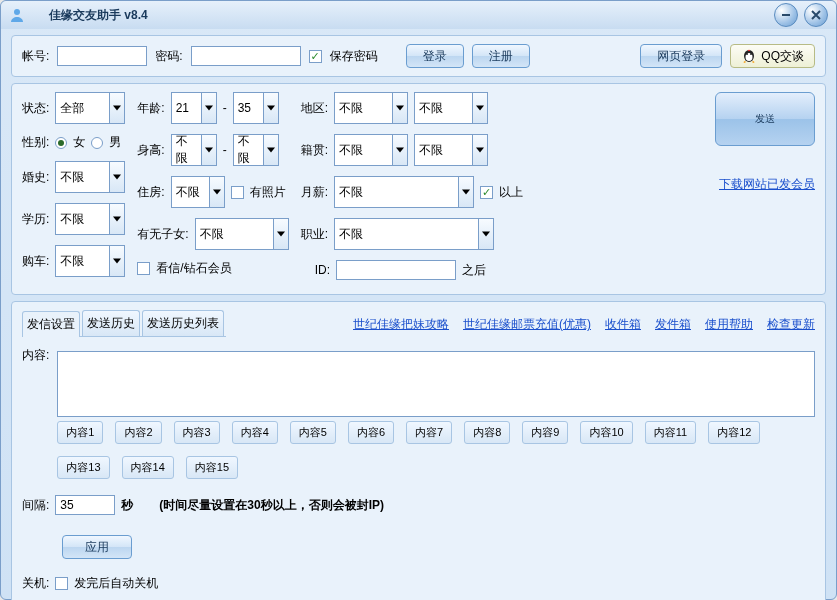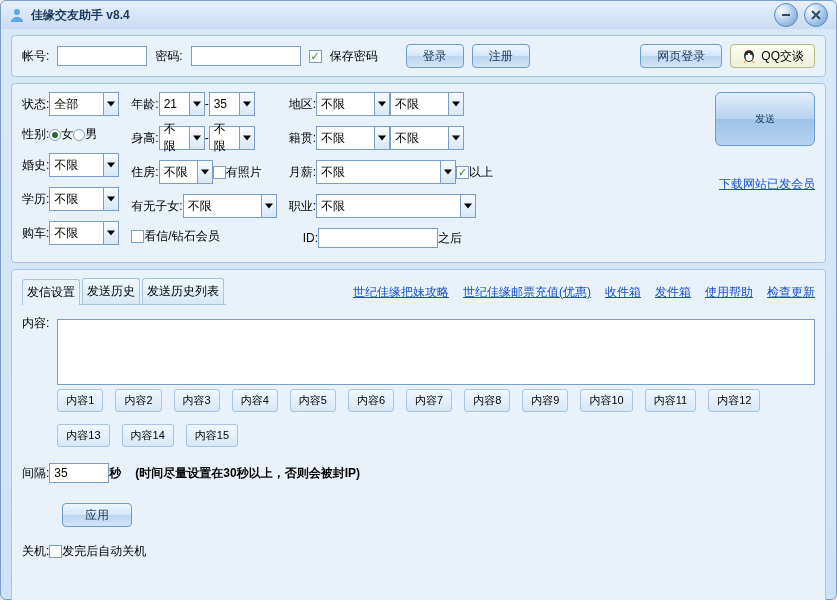--- a/index.html
+++ b/index.html
@@ -1,28 +1,28 @@
 <!DOCTYPE html>
 <html><head>
 <meta charset="utf-8">
 <style>
 * { box-sizing: border-box; margin: 0; padding: 0; font-family: "Microsoft YaHei", SimSun, Arial, sans-serif; font-size: 12px; }
 body { background: #e8e8e8; }
 .window { width: 837px; height: 600px; background: linear-gradient(to bottom, #d9e8f7 0%, #cfe2f5 100%); border: 1px solid #7a9ec9; border-radius: 6px; position: relative; }
-.titlebar { height: 28px; background: linear-gradient(to bottom, #e6f0fb 0%, #c8dcf1 100%); border-radius: 6px 6px 0 0; display: flex; align-items: center; padding: 0 8px; }
+.titlebar { height: 28px; background: linear-gradient(to bottom, #e6f0fb 0%, #c8dcf1 100%); border-radius: 6px 6px 0 0; display: flex; align-items: center; padding: 0 8px; gap: 18px; }
 .titlebar .icon { width: 16px; height: 16px; margin-right: 6px; }
 .titlebar .title { color: #1a3a5c; font-weight: bold; }
 .winbtns { margin-left: auto; display: flex; gap: 6px; }
 .winbtn { width: 24px; height: 24px; border-radius: 50%; background: radial-gradient(circle at 30% 30%, #fff, #9dc1e6 60%, #6a9dd0); border: 1px solid #5a8cc0; display: flex; align-items: center; justify-content: center; color: #2a4a6a; font-weight: bold; cursor: pointer; }
 .winbtn svg { width: 10px; height: 10px; }
 .panel { margin: 6px 10px; background: #e9f2fb; border: 1px solid #a8c5e3; border-radius: 4px; padding: 8px 10px; }
-.row { display: flex; align-items: center; margin-bottom: 6px; flex-wrap: wrap; }
+.row { display: flex; align-items: center; gap: 6px; margin-bottom: 6px; flex-wrap: wrap; }
 .label { color: #000; }
 input[type="text"], input[type="password"] { height: 20px; border: 1px solid #7a9ec9; background: #fff; padding: 0 4px; }
-.select { height: 24px; border: 1px solid #7a9ec9; background: #fff; display: inline-flex; align-items: center; position: relative; padding: 0 18px 0 4px; }
+.select { height: 32px; border: 1px solid #7a9ec9; background: #fff; display: inline-flex; align-items: center; position: relative; padding: 0 18px 0 4px; }
 .select::after { content: ""; position: absolute; right: 3px; top: 50%; transform: translateY(-50%); width: 0; height: 0; border-left: 4px solid transparent; border-right: 4px solid transparent; border-top: 5px solid #000; }
 .select-btn-box { position: absolute; right: 0; top: 0; width: 15px; height: 100%; border-left: 1px solid #7a9ec9; background: linear-gradient(to bottom, #f7fbff, #d8e7f6); }
 .btn { height: 24px; padding: 0 16px; background: linear-gradient(to bottom, #f0f7ff 0%, #d3e5f7 50%, #bcd6f0 51%, #d3e5f7 100%); border: 1px solid #6a9dd0; border-radius: 4px; color: #1a3a5c; cursor: pointer; display: inline-flex; align-items: center; justify-content: center; }
 .btn-big { width: 100px; height: 54px; background: linear-gradient(to bottom, #e3eefc 0%, #b5d2f0 50%, #9cc3e9 51%, #b5d2f0 100%); border: 1px solid #6a9dd0; border-radius: 6px; color: #1a3a5c; cursor: pointer; display: flex; align-items: center; justify-content: center; font-size: 10px; }
 .qqbtn { height: 24px; padding: 0 10px; background: linear-gradient(to bottom, #fcfcf5, #eef0d6); border: 1px solid #b7bb85; border-radius: 4px; display: inline-flex; align-items: center; gap: 4px; cursor: pointer; }
 .qqicon { width: 16px; height: 16px; }
 .checkbox { width: 13px; height: 13px; border: 1px solid #7a9ec9; background: #fff; display: inline-flex; align-items: center; justify-content: center; }
 .checkbox.checked::after { content: "✓"; color: #2a8a2a; font-size: 11px; line-height: 1; }
 .radio { width: 12px; height: 12px; border: 1px solid #7a9ec9; border-radius: 50%; background: #fff; display: inline-flex; align-items: center; justify-content: center; }
 .radio.checked::after { content: ""; width: 6px; height: 6px; background: #2a6a2a; border-radius: 50%; }

